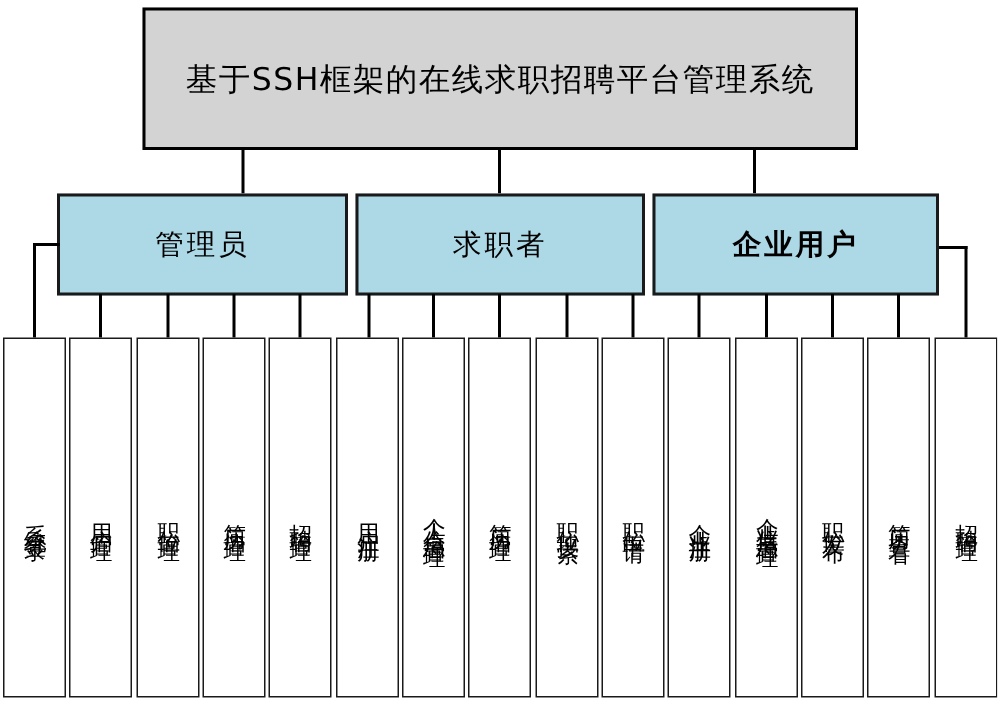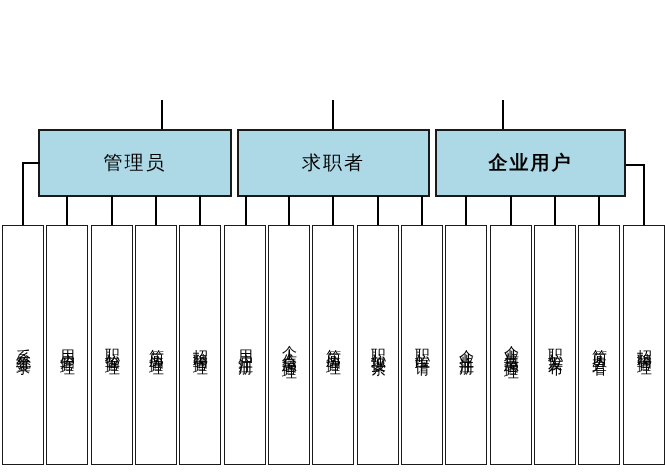--- a/index.html
+++ b/index.html
@@ -53,20 +53,21 @@
   }
   .vline, .hline { position: absolute; background: #000000; }
   .vline { width: 2px; }
   .hline { height: 2px; }
 </style>
 </head>
 <body>
 
 <div class="canvas">
 
+  <div class="node root-node">基于SSH框架的在线求职招聘平台管理系统</div>
 
   <div class="vline" style="left:161px; top:100px; height:29px;"></div>
   <div class="vline" style="left:332px; top:100px; height:29px;"></div>
   <div class="vline" style="left:502px; top:100px; height:29px;"></div>
 
   <div class="node group-node group-jobseeker">求职者</div>
   <div class="node group-node group-admin">管理员</div>
   <div class="node group-node group-enterprise">企业用户</div>
 
   <div class="hline" style="left:22px; top:162px; width:18px;"></div>

